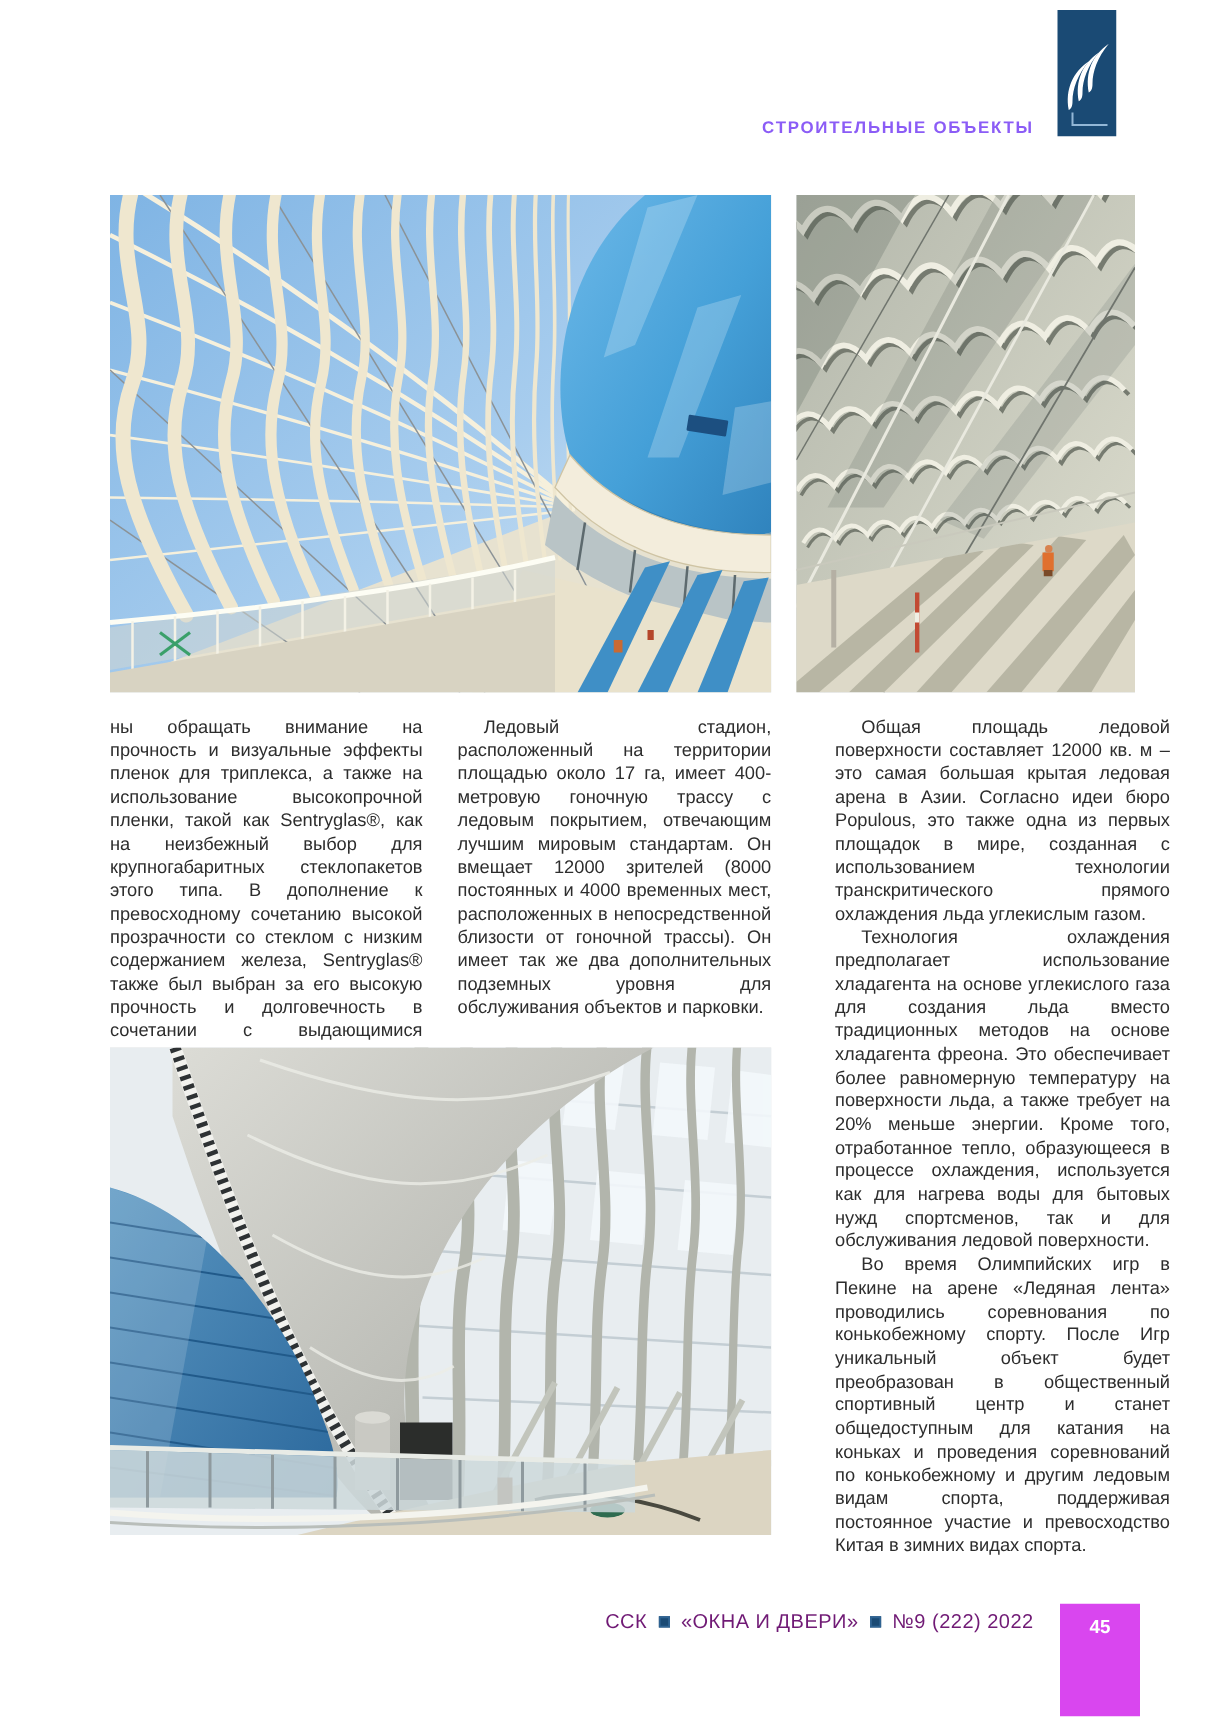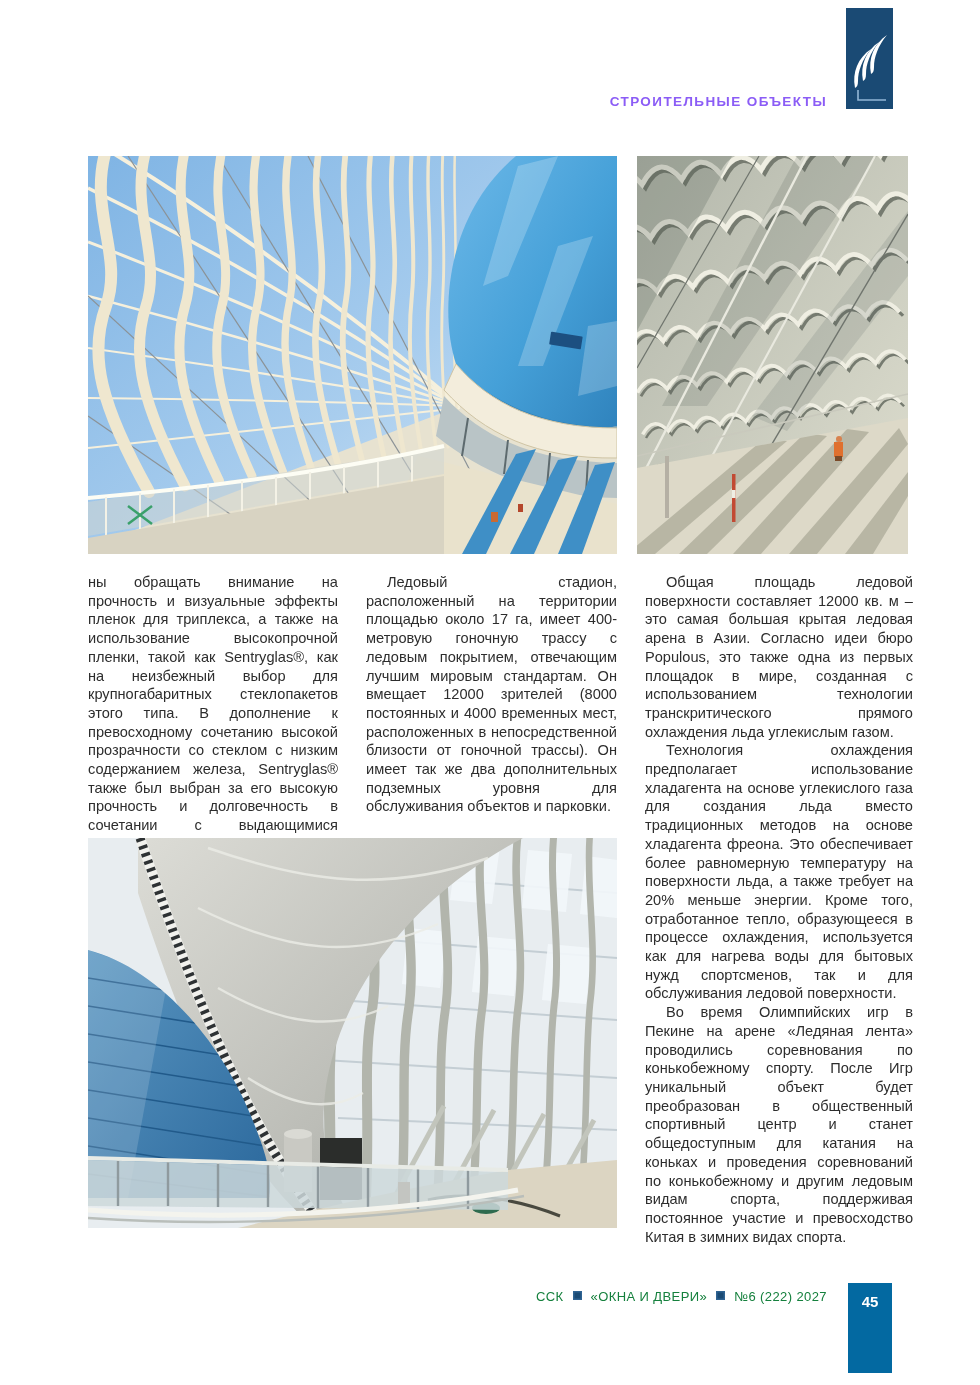--- a/index.html
+++ b/index.html
@@ -26,34 +26,34 @@
   
   .col{
     position:absolute;top:573px;
     font-size:14.6px;line-height:18.7px;color:#2d2d2d;
     text-align:justify;
   }
   .col p{margin:0;}
   .col p.indent{text-indent:21px;}
   .col-1{left:88px;width:250px;}
   .col-2{left:366px;width:251px;}
-  .col-3{left:645px;width:268px;}
+  .col-3{left:668px;width:268px;}
   
   .footer-line{
     position:absolute;top:1289px;right:153px;
     display:flex;align-items:center;gap:9px;
-    font-size:13px;letter-spacing:.4px;color:#15803d;white-space:nowrap;
+    font-size:16px;letter-spacing:.4px;color:#701a75;white-space:nowrap;
   }
   .sq-bullet{
     display:inline-block;width:9px;height:9px;background:#1a4a74;
     box-shadow:inset 0 0 0 1.5px #2f6392;margin-top:-2px;
   }
   .page-badge{
-    position:absolute;left:848px;top:1283px;width:44px;height:90px;
-    background:#0369a1;color:#ffffff;font-weight:bold;font-size:15px;
+    position:absolute;left:848px;top:1283px;width:64px;height:90px;
+    background:#d946ef;color:#ffffff;font-weight:bold;font-size:15px;
     text-align:center;padding-top:10px;box-sizing:border-box;
   }
 </style>
 </head>
 <body>
 
 <div class="page">
 
   <div class="section-title">СТРОИТЕЛЬНЫЕ ОБЪЕКТЫ</div>
 
@@ -354,19 +354,19 @@
         <path d="M0,380 C150,390 316,380 436,358" stroke="#b9beba" stroke-width="2.4" fill="none"></path>
       </g>
     </svg>
   </figure>
 
   <div class="footer-line">
     <span>ССК</span>
     <span class="sq-bullet"></span>
     <span>«ОКНА И ДВЕРИ»</span>
     <span class="sq-bullet"></span>
-    <span>№6 (222) 2027</span>
+    <span>№9 (222) 2022</span>
   </div>
   <div class="page-badge">
     <span>45</span>
   </div>
 
 </div>
 
 </body></html>

